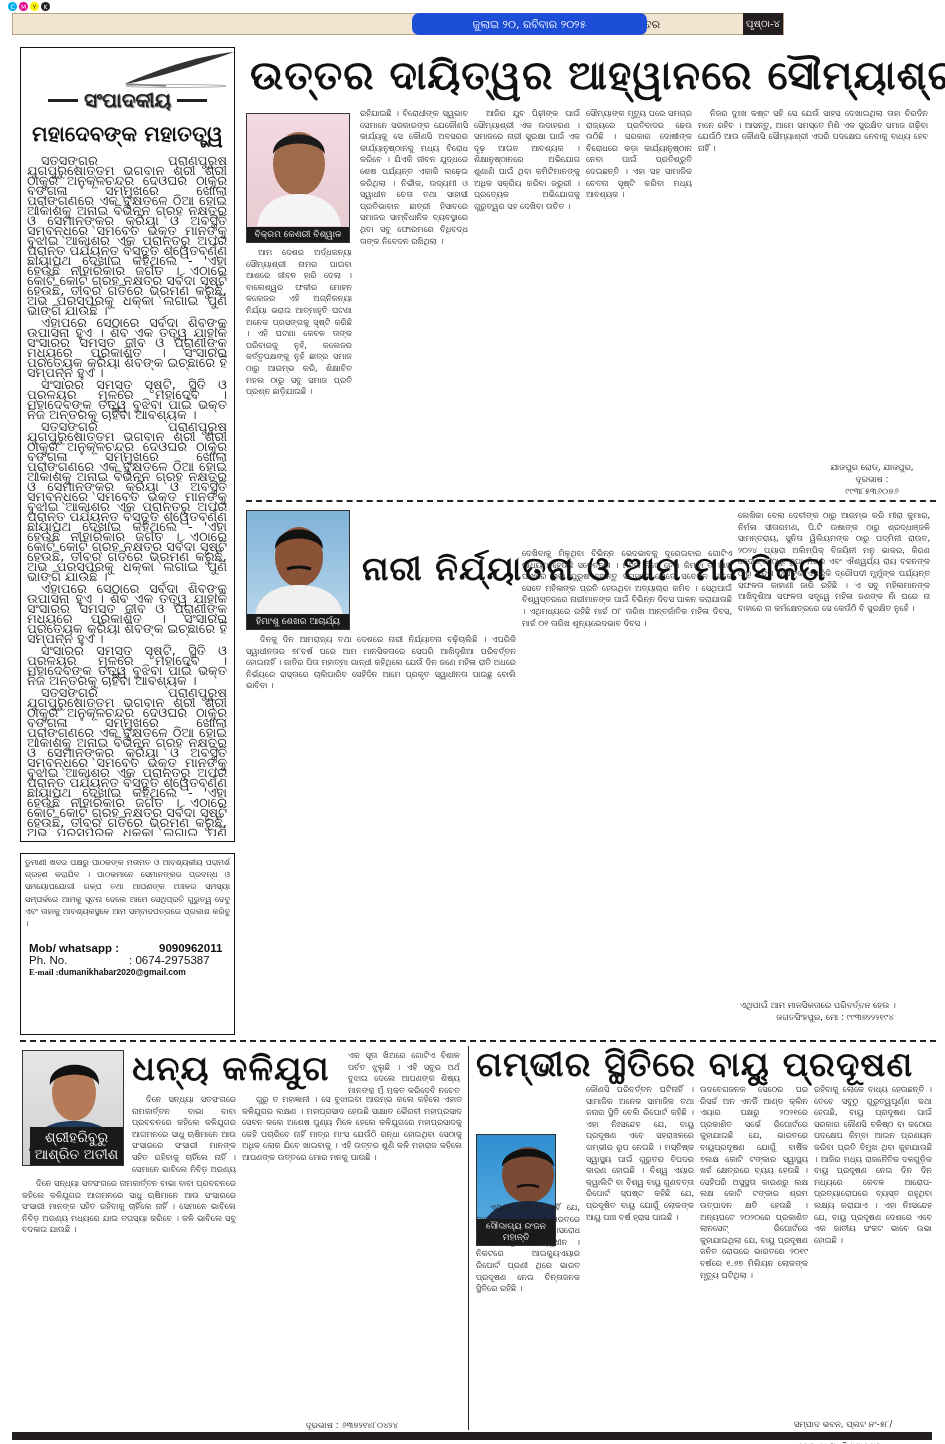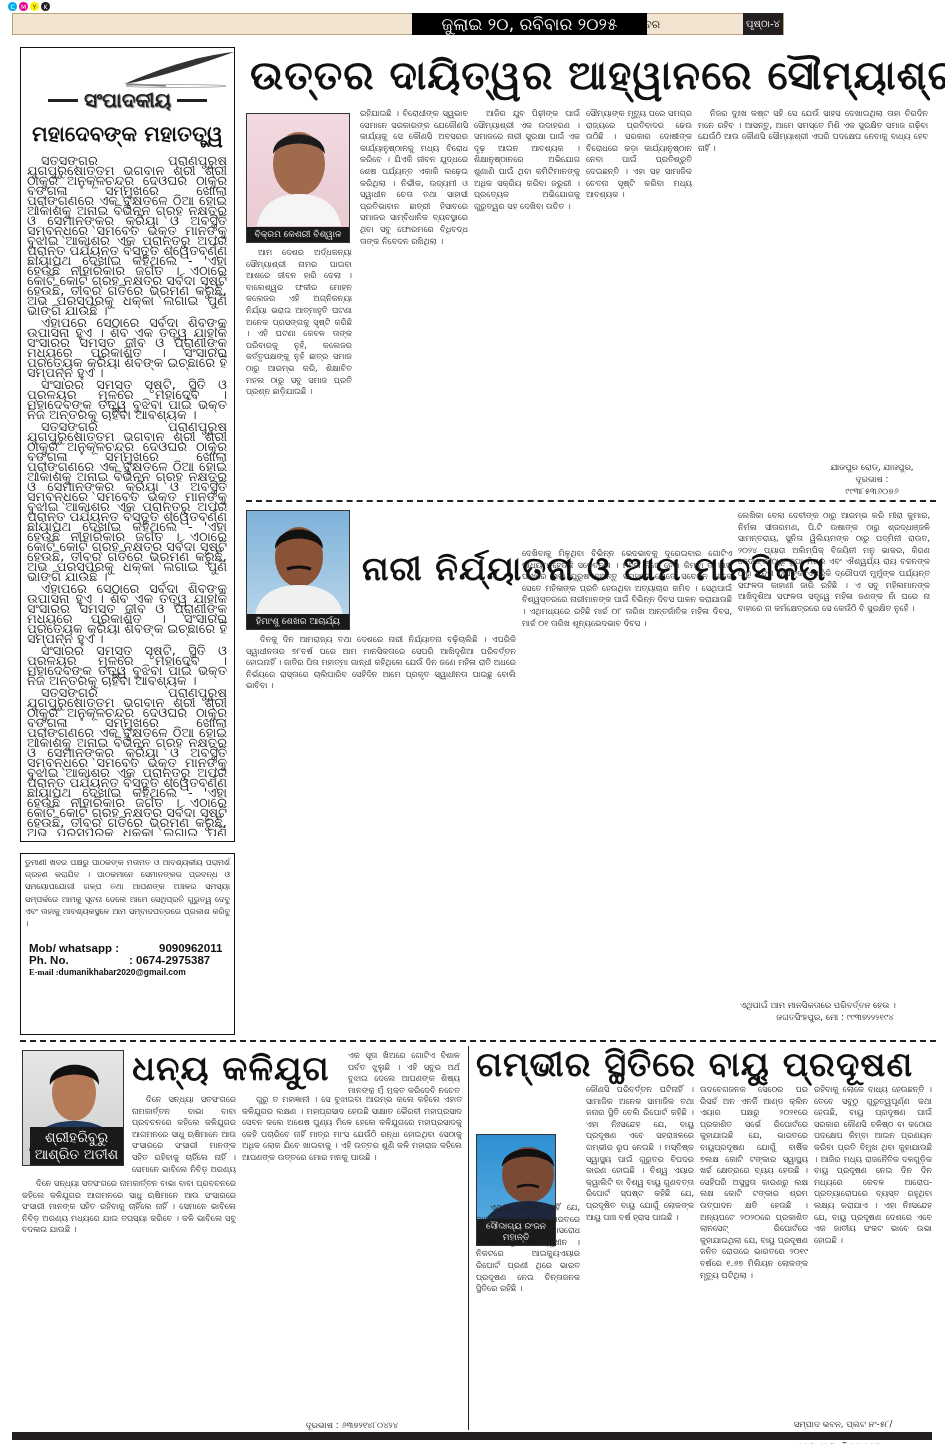--- a/index.html
+++ b/index.html
@@ -2,21 +2,21 @@
 <html><head>
 <meta charset="utf-8">
 <style>
   * { box-sizing: border-box; margin: 0; padding: 0; }
   html, body { width: 945px; height: 1444px; background: #fff; overflow: hidden; }
   body { font-family: "DejaVu Sans", sans-serif; color: #111; position: relative; }
   .cmyk { position: absolute; left: 8px; top: 2px; display: flex; gap: 2px; }
   .cmyk span { width: 9px; height: 9px; border-radius: 50%; display: inline-block; font-size: 6px; color: #fff; text-align: center; line-height: 9px; }
   .masthead { position: absolute; left: 12px; top: 13px; width: 772px; height: 22px; background: #f1e4d0; border: 1px solid #b9a27f; display: flex; align-items: center; justify-content: flex-end; }
   .mh-left { font-size: 11px; padding-left: 8px; width: 188px; }
-  .mh-date { position: absolute; left: 187px; width: 132px; height: 22px; top: -1px; background: #000000; color: #fff; font-size: 17px; display: flex; align-items: center; justify-content: center; }
+  .mh-date { position: absolute; left: 187px; width: 132px; height: 22px; top: -1px; background: #1d4ed8; color: #fff; font-size: 11px; display: flex; align-items: center; justify-content: center; border-radius: 7px; }
   .mh-page { position: absolute; right: 0; top: -1px; height: 22px; width: 32px; background: #231f20; color: #fff; font-size: 10px; display: flex; align-items: center; justify-content: center; }
   .col-text { font-size: 8.2px; line-height: 11.6px; text-align: justify; color: #222; overflow: hidden; }
   .col-text p { text-indent: 14px; margin-bottom: 2px; }
   .box { position: absolute; border: 1.5px solid #111; }
   .headline { position: absolute; font-weight: bold; color: #111; white-space: nowrap; letter-spacing: 1px; }
   .photo { position: absolute; background: #ccc; border: 1px solid #333; overflow: hidden; }
   .caption { position: absolute; left: 0; right: 0; bottom: 0; background: #1a1a1a; color: #fff; font-size: 9px; text-align: center; padding: 2px 0; }
   .divider-dash { position: absolute; height: 0; border-top: 2px dashed #222; }
   .vrule { position: absolute; width: 0; border-left: 1px solid #222; }
   .byline { font-size: 8.5px; text-align: center; color: #222; }
@@ -61,21 +61,21 @@
     <p>ଏହାପରେ ସେଠାରେ ସର୍ବଦା ଶିବଙ୍କ ଉପାସନା ହୁଏ । ଶିବ ଏକ ତତ୍ତ୍ୱ ଯାହାକି ସଂସାରର ସମସ୍ତ ଜୀବ ଓ ପ୍ରାଣୀଙ୍କ ମଧ୍ୟରେ ପ୍ରକାଶିତ । ସଂସାରର ପ୍ରତ୍ୟେକ କ୍ରିୟା ଶିବଙ୍କ ଇଚ୍ଛାରେ ହିଁ ସମ୍ପନ୍ନ ହୁଏ ।</p>
   </div>
 </div>
 
 <div class="box" style="left:20px;top:853px;width:215px;height:182px;">
   <div style="font-size:8px;line-height:12.2px;padding:3px 4px;text-align:justify;height:86px;overflow:hidden;">ଡୁମାଣୀ ଖବର ପକ୍ଷରୁ ପାଠକଙ୍କ ମତାମତ ଓ ଆବଶ୍ୟକୀୟ ପରାମର୍ଶ ଗ୍ରହଣ କରାଯିବ । ପାଠକମାନେ ସେମାନଙ୍କର ପ୍ରବନ୍ଧ ଓ ସମୟୋପଯୋଗୀ ଗଳ୍ପ ତଥା ଆପଣଙ୍କ ଅଞ୍ଚଳର ସମସ୍ୟା ସମ୍ପର୍କରେ ଆମକୁ ସୂଚନା ଦେଲେ ଆମେ ସେଥିପ୍ରତି ଗୁରୁତ୍ୱ ଦେବୁ ଏବଂ ତାହାକୁ ଆବଶ୍ୟକସ୍ଥଳେ ଆମ ସମ୍ବାଦପତ୍ରରେ ପ୍ରକାଶ କରିବୁ ।</div>
   <div style="display:flex;font-family:'Liberation Sans',sans-serif;font-weight:bold;font-size:11.5px;padding:0 8px;margin-top:2px;">
     <span style="width:110px;">Mob/ whatsapp :</span>
     <span style="margin-left:20px;">9090962011</span>
   </div>
-  <div style="display:flex;font-family:'Liberation Sans',sans-serif;font-weight:bold;font-size:11.5px;padding:0 8px;">
+  <div style="display:flex;font-family:'Liberation Sans',sans-serif;font-weight:normal;font-size:11.5px;padding:0 8px;">
     <span style="width:100px;">Ph. No.</span>
     <span>: 0674-2975387</span>
   </div>
   <div style="display:flex;font-family:'Liberation Sans',sans-serif;font-weight:bold;font-size:8.5px;padding:1px 8px;">
     <span style="font-family:Liberation Serif, serif;">E-mail :</span>
     <span>dumanikhabar2020@gmail.com</span>
   </div>
 </div>
 
 <div class="headline" style="left:250px;top:52px;font-size:40px;">ଉତ୍ତର ଦାୟିତ୍ୱର ଆହ୍ୱାନରେ ସୌମ୍ୟାଶ୍ରୀ</div>

